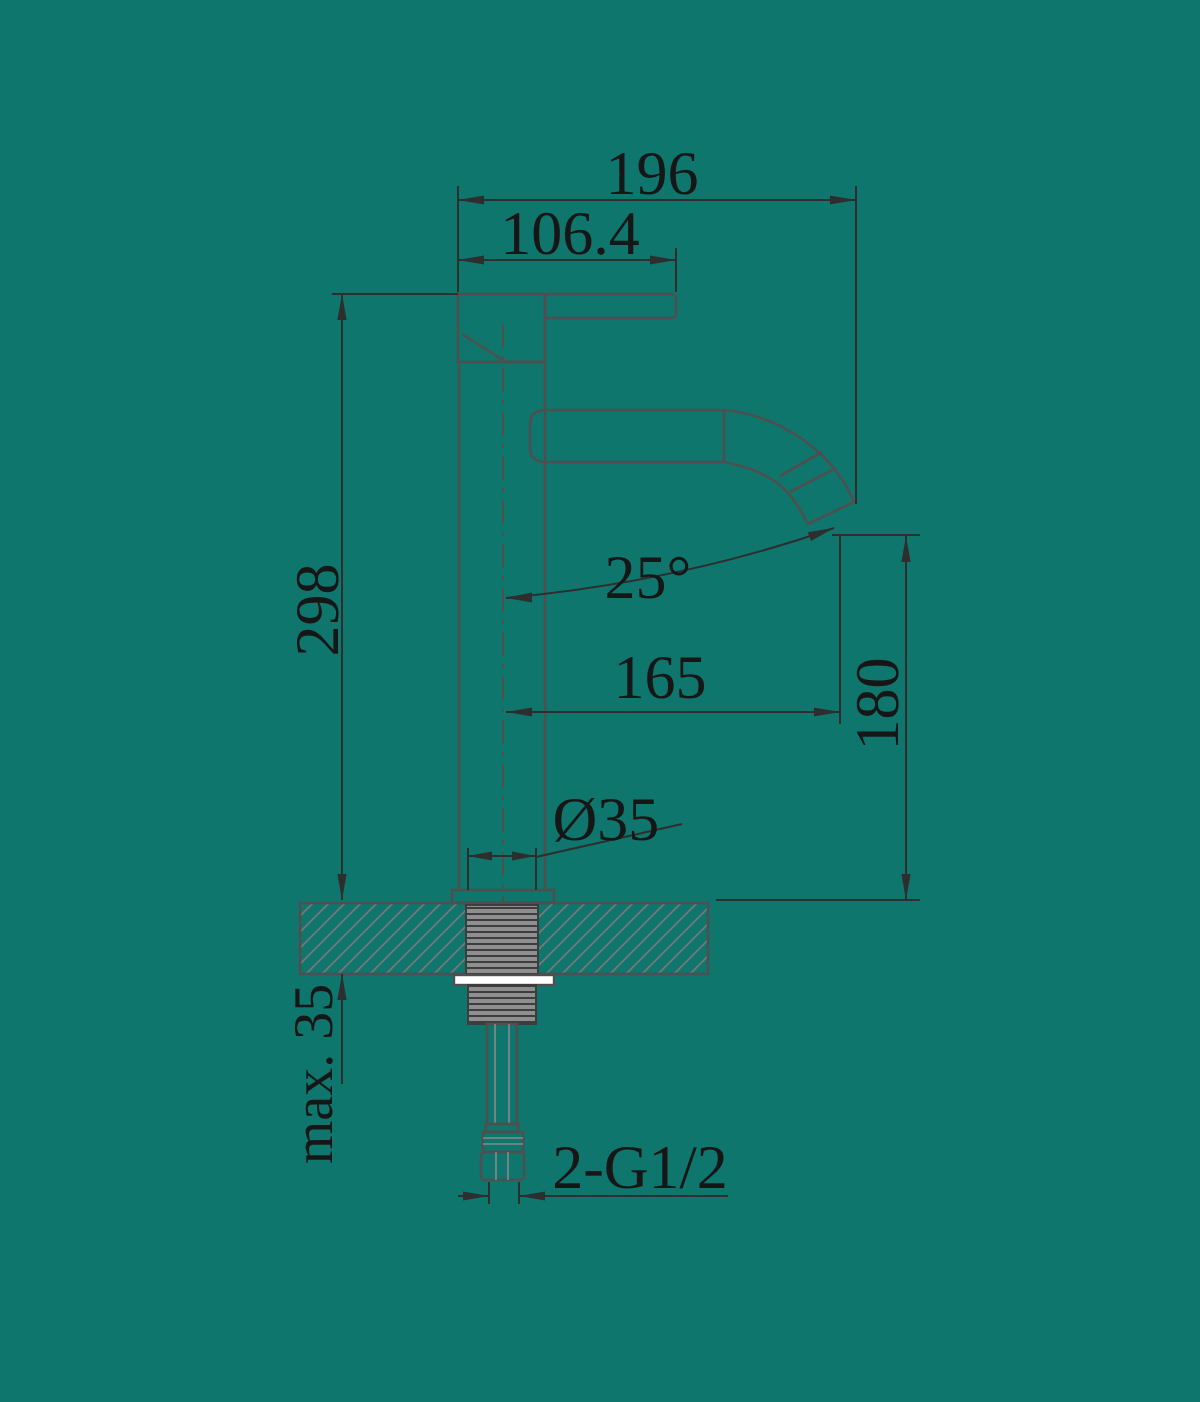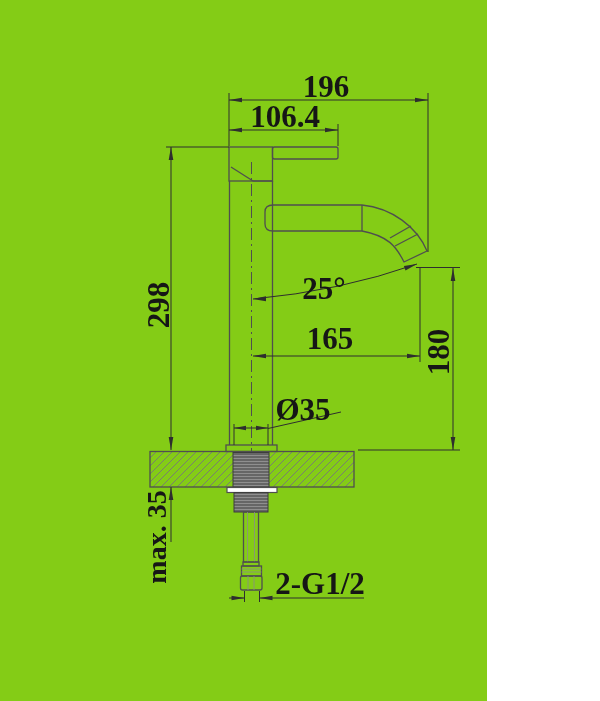--- a/index.html
+++ b/index.html
@@ -1,17 +1,17 @@
 <!DOCTYPE html>
 <html><head>
 <meta charset="utf-8">
 <style>
   html,body{margin:0;padding:0;background:#ffffff;}
-  .canvas{position:relative;width:487px;height:701px;background:#84cc16;overflow:hidden;
-          font-family:"Liberation Serif","DejaVu Serif",serif;font-weight:bold;}
+  .canvas{position:relative;width:600px;height:701px;background:#0f766e;overflow:hidden;
+          font-family:"Liberation Serif","DejaVu Serif",serif;}
   svg{position:absolute;left:0;top:0;}
   text{fill:#161616;font-family:"Liberation Serif","DejaVu Serif",serif;}
   .dimtxt{font-size:31px;}
   .dimtxt-sm{font-size:28px;}
   .outline{stroke:#4f4f4f;stroke-width:1.3;fill:none;}
   .thin{stroke:#8a8a8a;stroke-width:0.8;fill:none;}
   .dim{stroke:#2e2e2e;stroke-width:1;fill:none;}
   .arrow{fill:#2e2e2e;stroke:none;}
   .cl{stroke:#4f4f4f;stroke-width:1;stroke-dasharray:12 4 2 4;fill:none;}
 </style>

